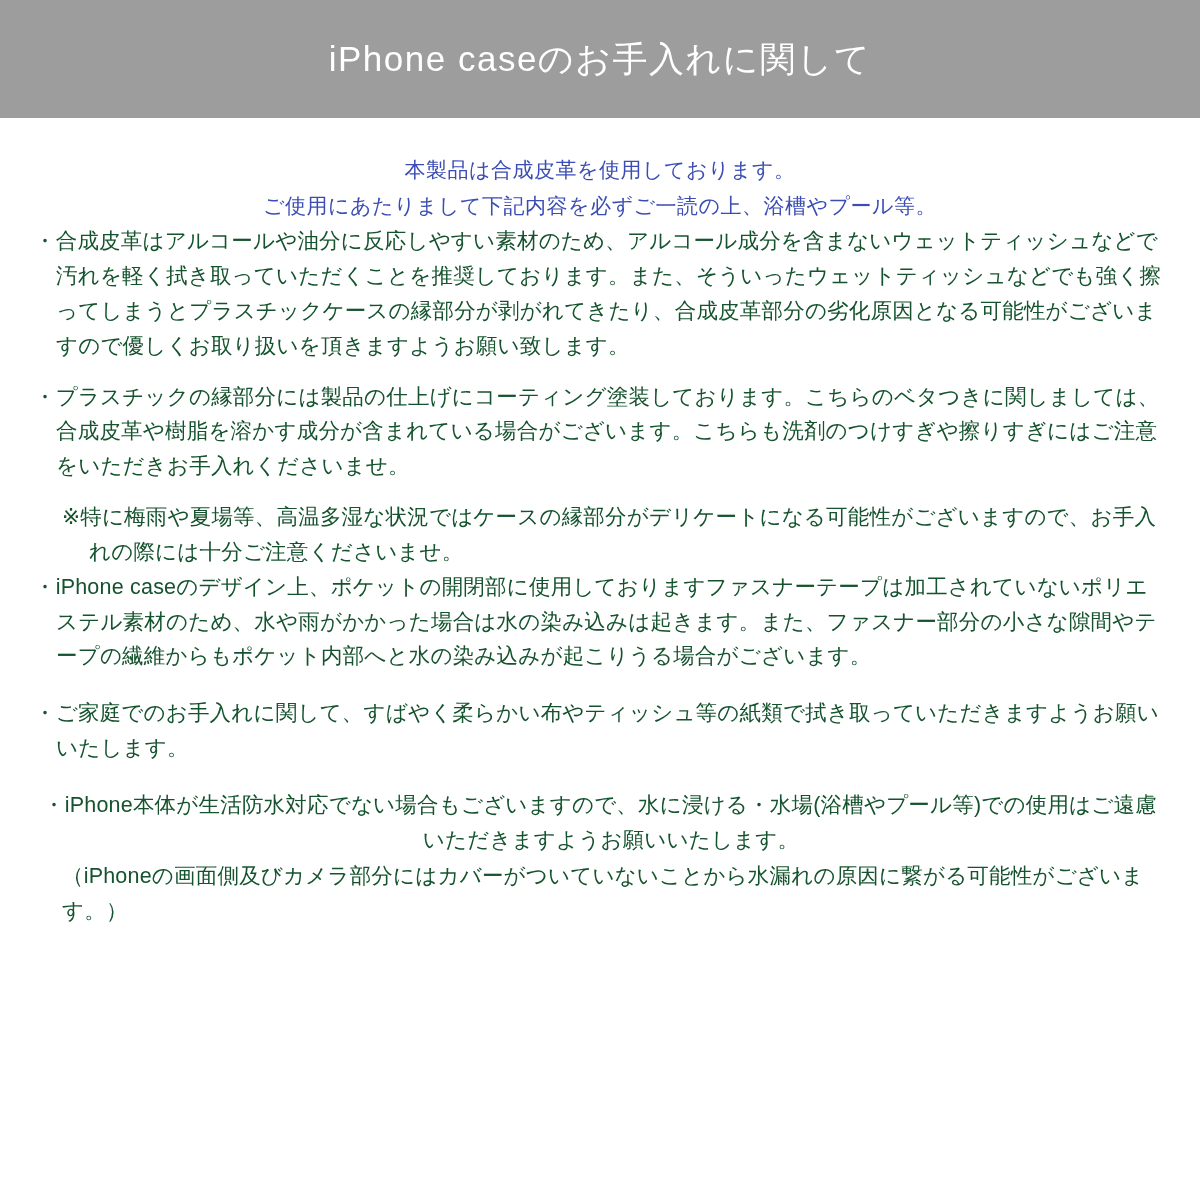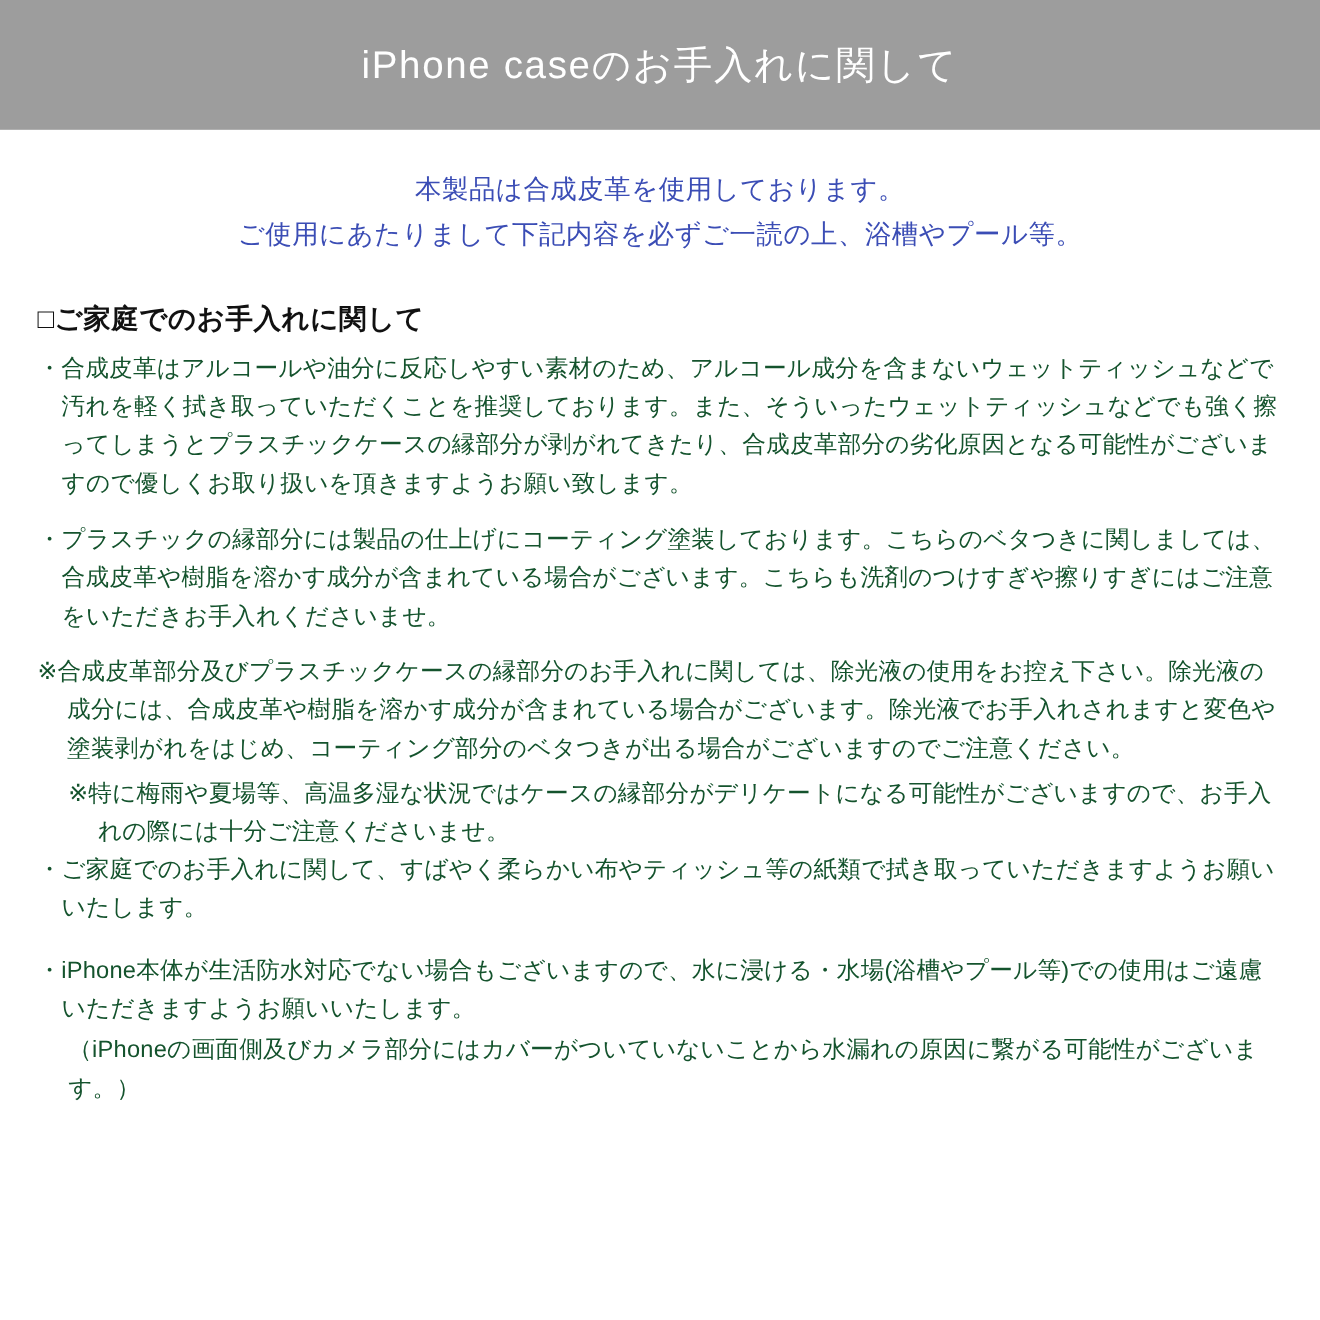--- a/index.html
+++ b/index.html
@@ -32,21 +32,21 @@
     color: #ffffff;
     font-size: 35px;
     letter-spacing: 1.5px;
     font-weight: 400;
     white-space: nowrap;
   }
   .intro {
     margin-top: 34px;
     text-align: center;
     color: #3b4db5;
-    font-size: 24px;
+    font-size: 21px;
     line-height: 1.72;
     letter-spacing: 0.5px;
   }
   .intro div {
     white-space: nowrap;
   }
   .content {
     padding: 0 34px 0 34px;
     box-sizing: border-box;
   }
@@ -77,46 +77,46 @@
   }
   .para.last {
     margin-bottom: 0;
     margin-left: 28px;
   }
   #waterproof-section .para {
     margin-bottom: 22px;
   }
   #waterproof-section .para.close {
     margin-bottom: 2px;
+    text-align: center;
   }
 </style>
 </head>
 <body>
 
 <div class="page">
 
   <div class="header-band">
     <div class="header-title">iPhone caseのお手入れに関して</div>
   </div>
 
   <div class="intro">
     <div>本製品は合成皮革を使用しております。</div>
     <div>ご使用にあたりまして下記内容を必ずご一読の上、浴槽やプール等。</div>
   </div>
 
   <div class="content">
 
     <div id="home-care-section">
-      <div class="section-heading">□ご家庭でのお手入れに関して</div>
       <div class="para bullet">・合成皮革はアルコールや油分に反応しやすい素材のため、アルコール成分を含まないウェットティッシュなどで汚れを軽く拭き取っていただくことを推奨しております。また、そういったウェットティッシュなどでも強く擦ってしまうとプラスチックケースの縁部分が剥がれてきたり、合成皮革部分の劣化原因となる可能性がございますので優しくお取り扱いを頂きますようお願い致します。</div>
       <div class="para bullet">・プラスチックの縁部分には製品の仕上げにコーティング塗装しております。こちらのベタつきに関しましては、合成皮革や樹脂を溶かす成分が含まれている場合がございます。こちらも洗剤のつけすぎや擦りすぎにはご注意をいただきお手入れくださいませ。</div>
-      <div class="para note">※合成皮革部分及びプラスチックケースの縁部分のお手入れに関しては、除光液の使用をお控え下さい。除光液の成分には、合成皮革や樹脂を溶かす成分が含まれている場合がございます。除光液でお手入れされますと変色や塗装剥がれをはじめ、コーティング部分のベタつきが出る場合がございますのでご注意ください。</div>
       <div class="para note last">※特に梅雨や夏場等、高温多湿な状況ではケースの縁部分がデリケートになる可能性がございますので、お手入れの際には十分ご注意くださいませ。</div>
     </div>
 
     <div id="waterproof-section">
+      <div class="para bullet">・iPhone caseのデザイン上、ポケットの開閉部に使用しておりますファスナーテープは加工されていないポリエステル素材のため、水や雨がかかった場合は水の染み込みは起きます。また、ファスナー部分の小さな隙間やテープの繊維からもポケット内部へと水の染み込みが起こりうる場合がございます。</div>
       <div class="para bullet">・ご家庭でのお手入れに関して、すばやく柔らかい布やティッシュ等の紙類で拭き取っていただきますようお願いいたします。</div>
       <div class="para bullet close">・iPhone本体が生活防水対応でない場合もございますので、水に浸ける・水場(浴槽やプール等)での使用はご遠慮いただきますようお願いいたします。</div>
       <div class="para last">（iPhoneの画面側及びカメラ部分にはカバーがついていないことから水漏れの原因に繋がる可能性がございます。）</div>
     </div>
 
   </div>
 </div>
 
 </body></html>

